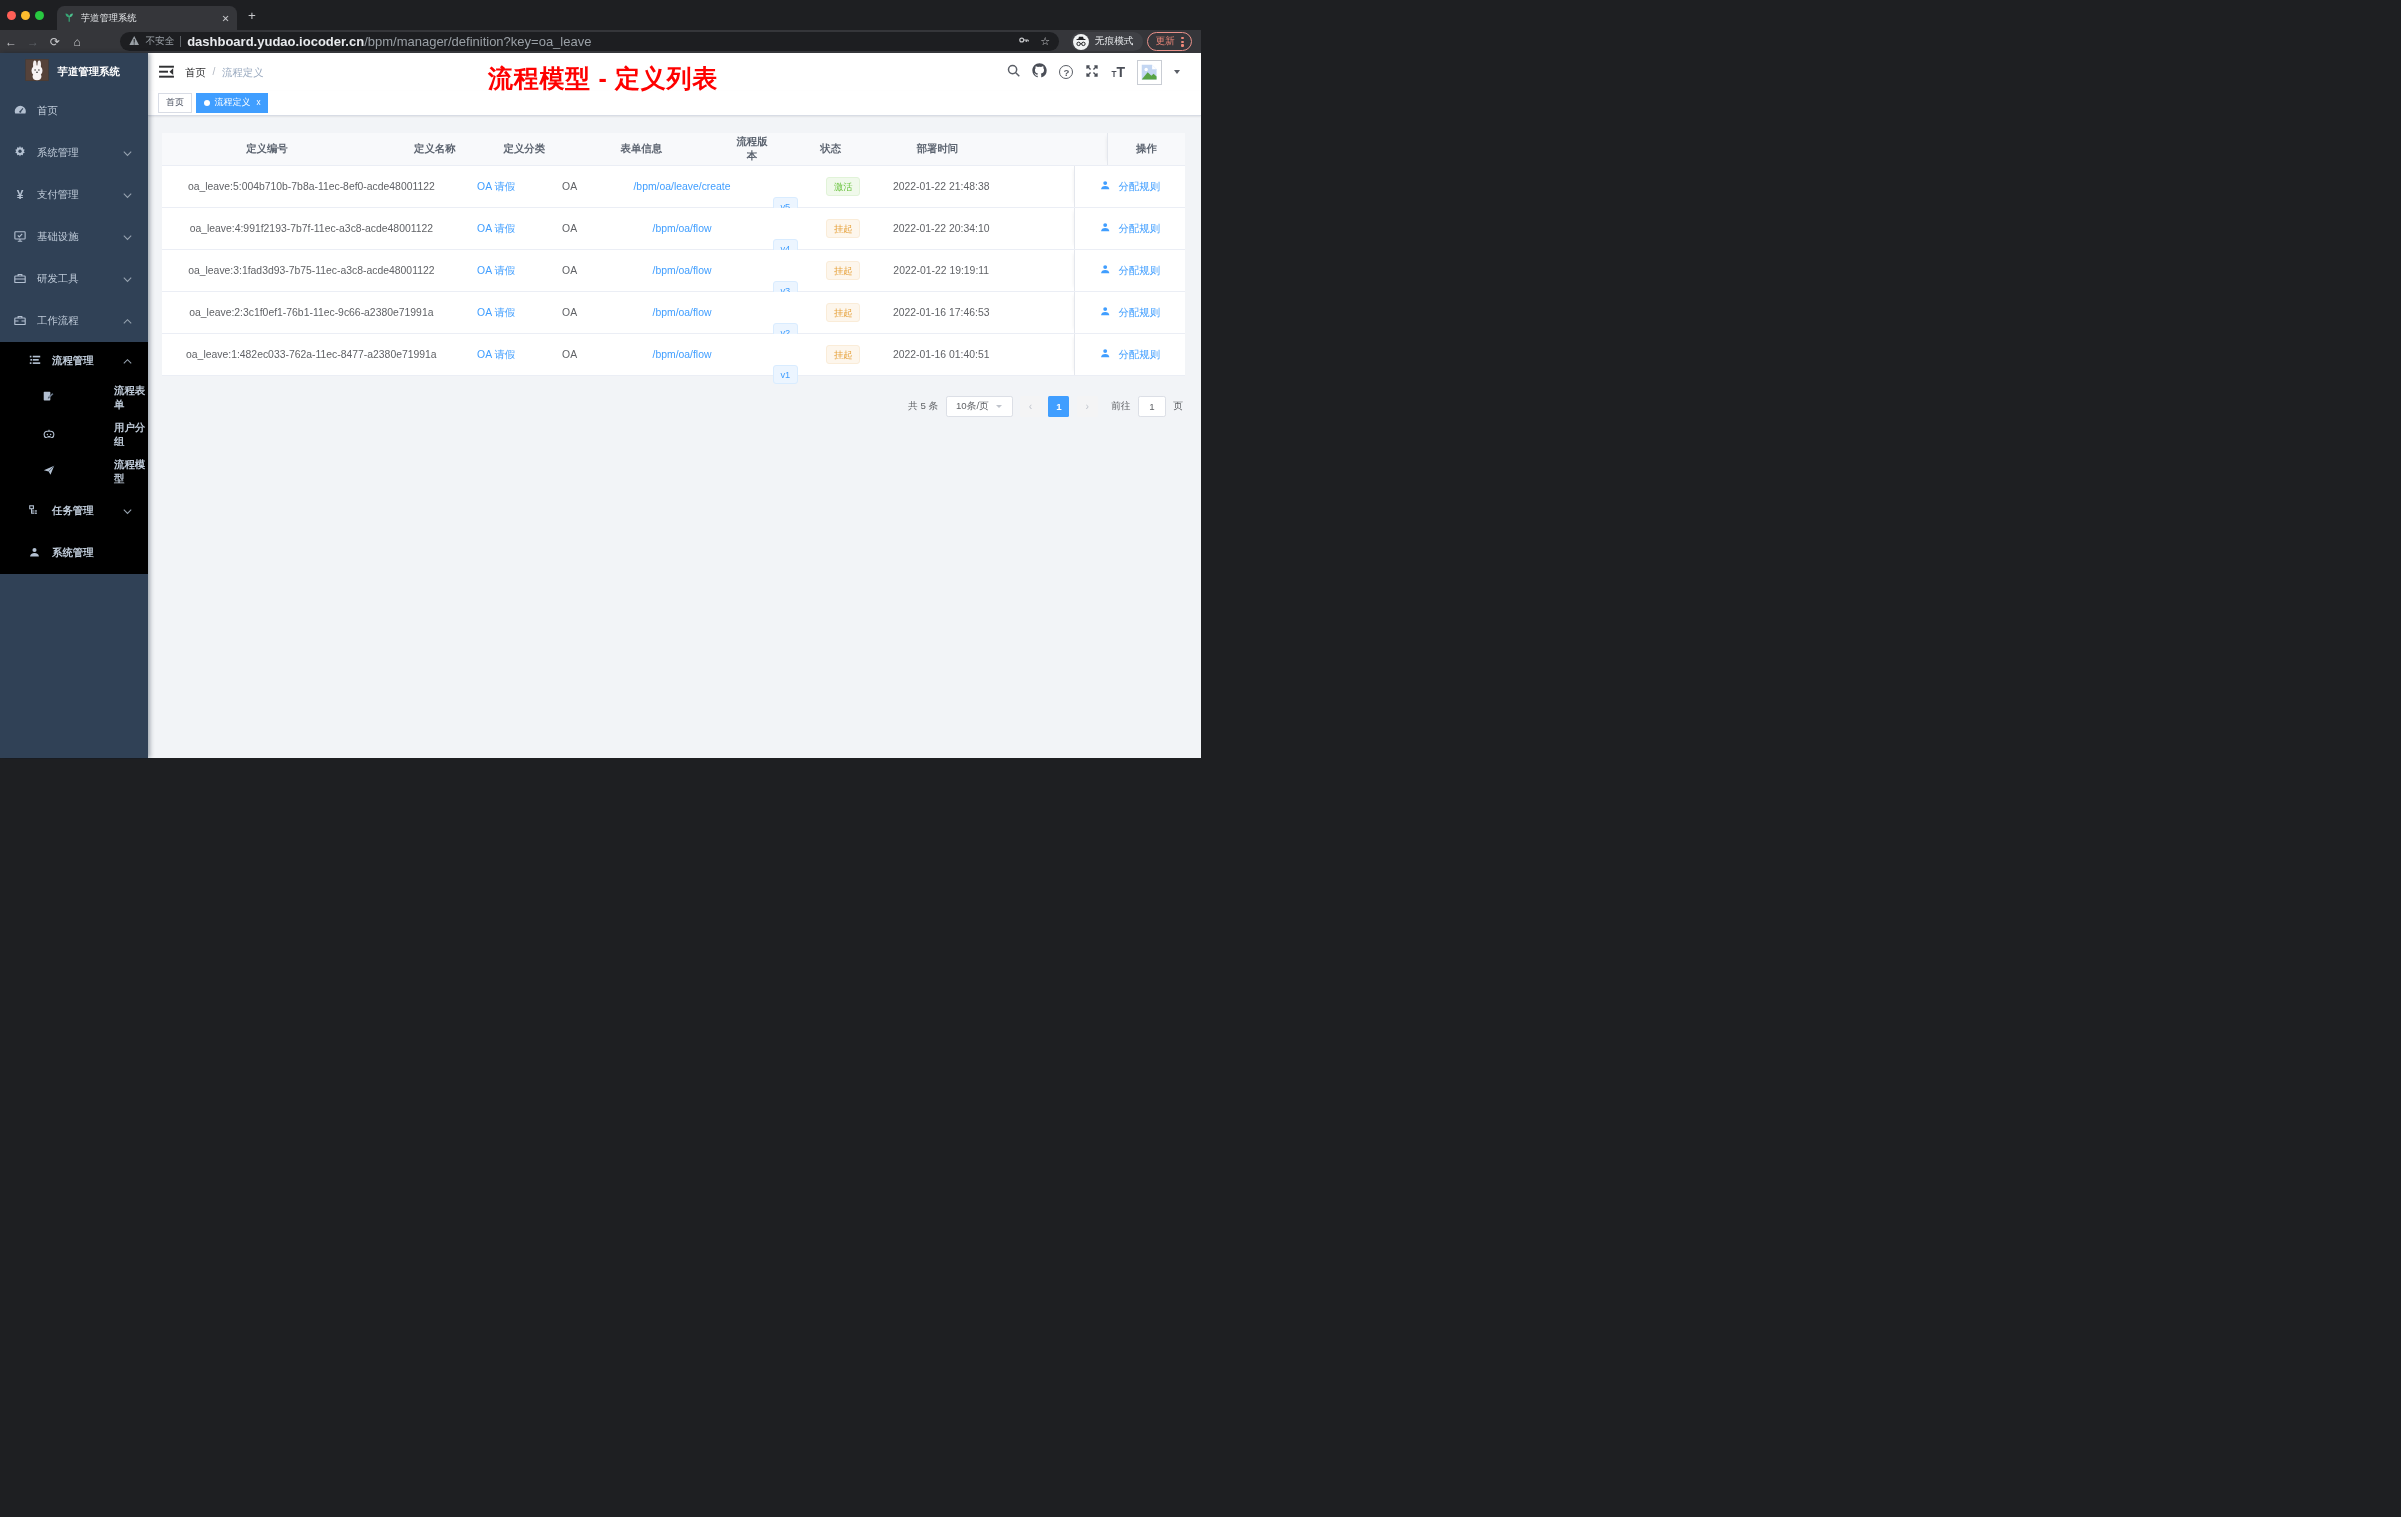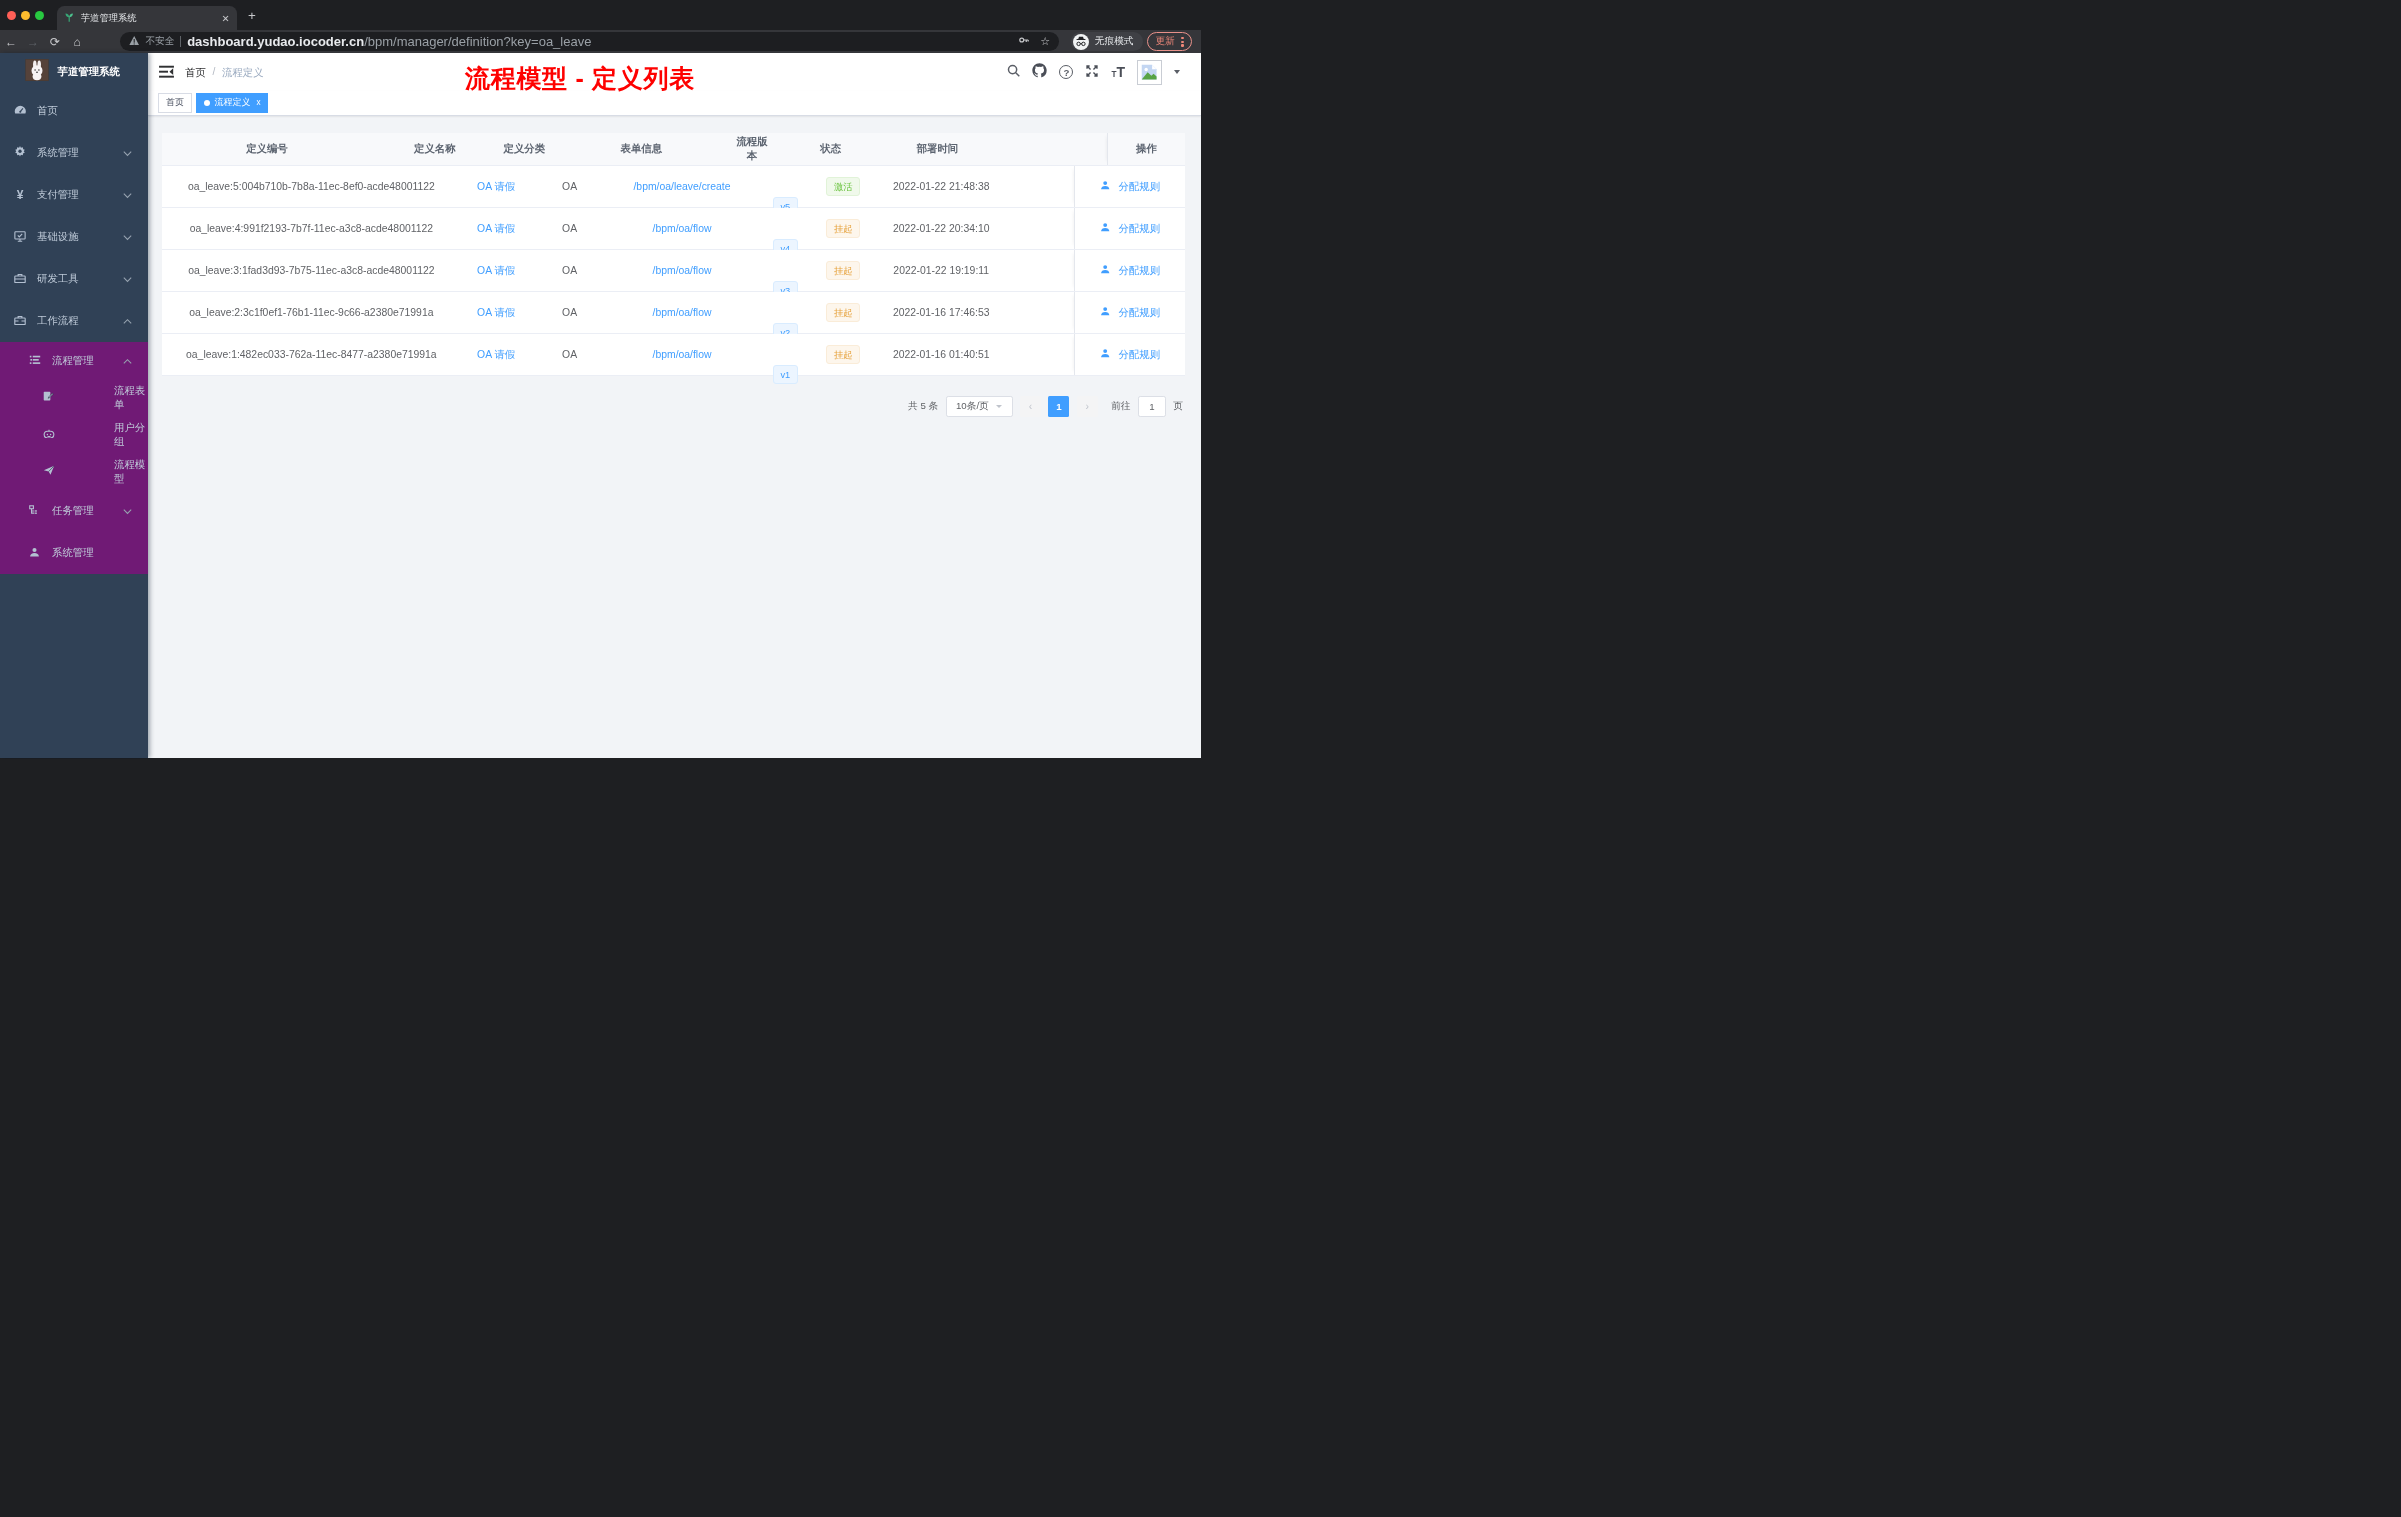--- a/index.html
+++ b/index.html
@@ -49,34 +49,34 @@
              box-shadow:1.5px 0 4.5px rgba(0,21,41,.35); z-index:3; }
   .logo { height:37px; display:flex; align-items:center; gap:9px; padding-left:24.5px; }
   .logo-title { color:#fff; font-size:10.4px; font-weight:bold; }
   .menu { position:absolute; top:37px; left:0; width:100%; }
   .mi { position:relative; display:flex; align-items:center; color:#bfcbd9; font-size:10.4px; cursor:pointer; }
   .mi .ic { position:absolute; width:13.4px; text-align:center; }
   .h56 { height:42px; } .h50 { height:37px; }
   .ind1 .ic { left:13.4px; } .ind1 .lbl { padding-left:37px; }
   .ind2 .ic { left:28px; } .ind2 .lbl { padding-left:52px; }
   .ind3 .ic { left:42px; } .ind3 .lbl { padding-left:66px;margin-left:48px; }
-  .subblock { background:#701a75; }
+  .subblock { background:#000000;font-weight:bold; }
   .chev { position:absolute; right:16.3px; }
   .icn-fill { fill:#b3c0d1; } .icn-stroke { stroke:#b3c0d1; fill:none; stroke-width:1.5; }
   .yen { color:#b3c0d1; font-size:12px; font-weight:bold; }
 
   
   .content { position:absolute; left:148px; top:0; width:1053px; height:705px; }
   .navbar { position:absolute; left:0; top:0; width:100%; height:38px; background:#fff; }
   .hamburger { position:absolute; left:11px; top:12px; }
   .crumbs { position:absolute; left:37px; top:12.6px; font-size:10.4px; display:flex; gap:6.7px; }
   .crumb-home { color:#303133; }
   .crumb-sep { color:#b4bac3; }
   .crumb-cur { color:#99a9bf; }
-  .annotation { position:absolute; left:317px; top:9px; font-size:25px; font-weight:bold; color:#fe0100;
+  .annotation { position:absolute; left:340px; top:9px; font-size:25px; font-weight:bold; color:#fe0100;
                 letter-spacing:0.7px; z-index:5; white-space:nowrap; }
   .nav-icons { position:absolute; right:21px; top:0; height:38px; display:flex; align-items:center; gap:12px; }
   .qmark { width:14px; height:14px; border:1.2px solid #5a5e66; border-radius:50%; color:#5a5e66;
            font-size:9.7px; font-weight:bold; display:flex; align-items:center; justify-content:center; }
   .tT { color:#4a4e57; font-weight:bold; }
   .tT .small { font-size:8.2px; } .tT .big { font-size:14px; }
   .avatar-box { width:25px; height:25px; background:#fff; border:0.7px solid #c9cdd4; display:flex; align-items:center; justify-content:center; }
   .caret-down { width:0; height:0; border-left:3.7px solid transparent; border-right:3.7px solid transparent; border-top:4.5px solid #5a5e66; }
 
   .tagsbar { position:absolute; left:0; top:38px; width:100%; height:25px; background:#fff;

